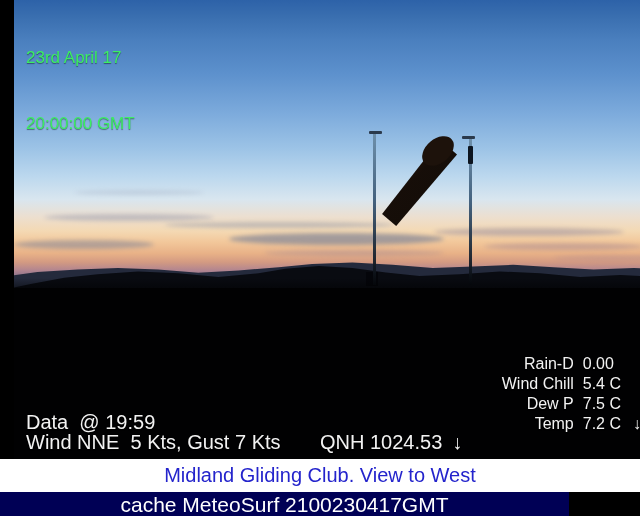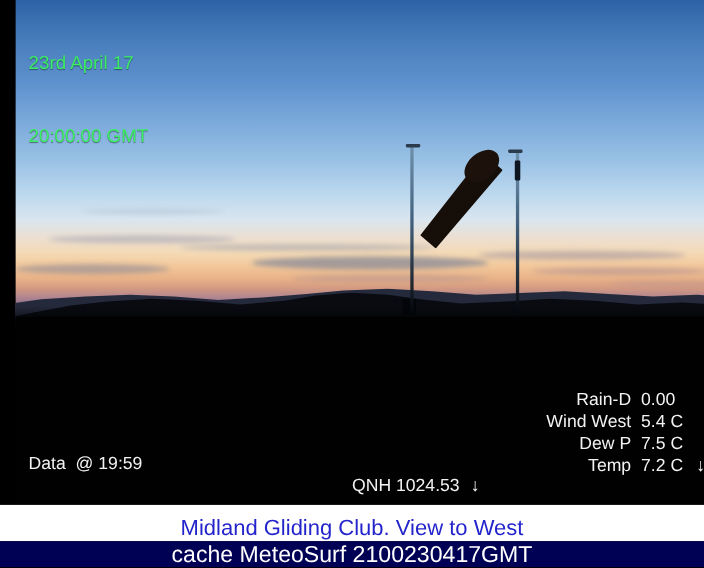--- a/index.html
+++ b/index.html
@@ -163,21 +163,21 @@
     color: #3cee63;
     font-size: 17px;
     line-height: 22px;
     text-shadow: 0 1px 1px rgba(0,0,0,.45);
   }
   .ov-datetime { left: 12px;  top: 3px;  text-align: left; }
   .ov-sun      { right: 12px; top: 3px;  text-align: right; }
 
   .white {
     color: #f2f2f2;
-    font-size: 16px;
+    font-size: 20px;
     line-height: 20px;
     text-shadow: 0 1px 1px rgba(0,0,0,.8);
   }
 
   
   .metrics {
     position: absolute;
     right: 10px;
     top: 354px;
   }
@@ -198,32 +198,32 @@
   .ov-wind { left: 12px; top: 432px; }
   .ov-qnh  { left: 306px; top: 432px; }
 
   
   #caption-bar {
     position: absolute;
     left: 0; top: 459px;
     width: 640px; height: 33px;
     background: #ffffff;
     display: flex;
-    align-items: flex-end;
+    align-items: center;
     justify-content: center;
   }
   #caption-bar .caption-text {
     color: #2424cc;
     font-size: 20px;
     white-space: pre;
   }
   #status-bar {
     position: absolute;
     left: 0; top: 492px;
-    width: 640px; height: 24px;
+    width: 569px; height: 24px;
     background: #000055;
     display: flex;
     align-items: center;
     justify-content: center;
     overflow: hidden;
   }
   #status-bar .status-text {
     color: #ffffff;
     font-size: 21px;
     white-space: pre;
@@ -272,39 +272,40 @@
 
     <div class="metrics">
       <table>
         <tbody id="metrics-body">
             <tr>
               <td class="lbl">Rain-D</td>
               <td class="val">0.00</td>
               <td class="arw"></td>
             </tr>
             <tr>
-              <td class="lbl">Wind West</td>
+              <td class="lbl">Wind Chill</td>
               <td class="val">5.4 C</td>
               <td class="arw"></td>
             </tr>
             <tr>
               <td class="lbl">Dew P</td>
               <td class="val">7.5 C</td>
               <td class="arw"></td>
             </tr>
             <tr>
               <td class="lbl">Temp</td>
               <td class="val">7.2 C</td>
               <td class="arw">↓</td>
             </tr>
           </tbody>
       </table>
     </div>
 
     <div class="ov white ov-data">Data  @ 19:59</div>
+    <div class="ov white ov-wind">Wind NNE  5 Kts, Gust 7 Kts</div>
 
     <div class="ov white ov-qnh"><span>QNH 1024.53</span><span style="padding-left:10px;">↓</span></div>
 
   </div>
 
   <div id="caption-bar">
     <span class="caption-text">Midland Gliding Club. View to West</span>
   </div>
 
   <div id="status-bar">

